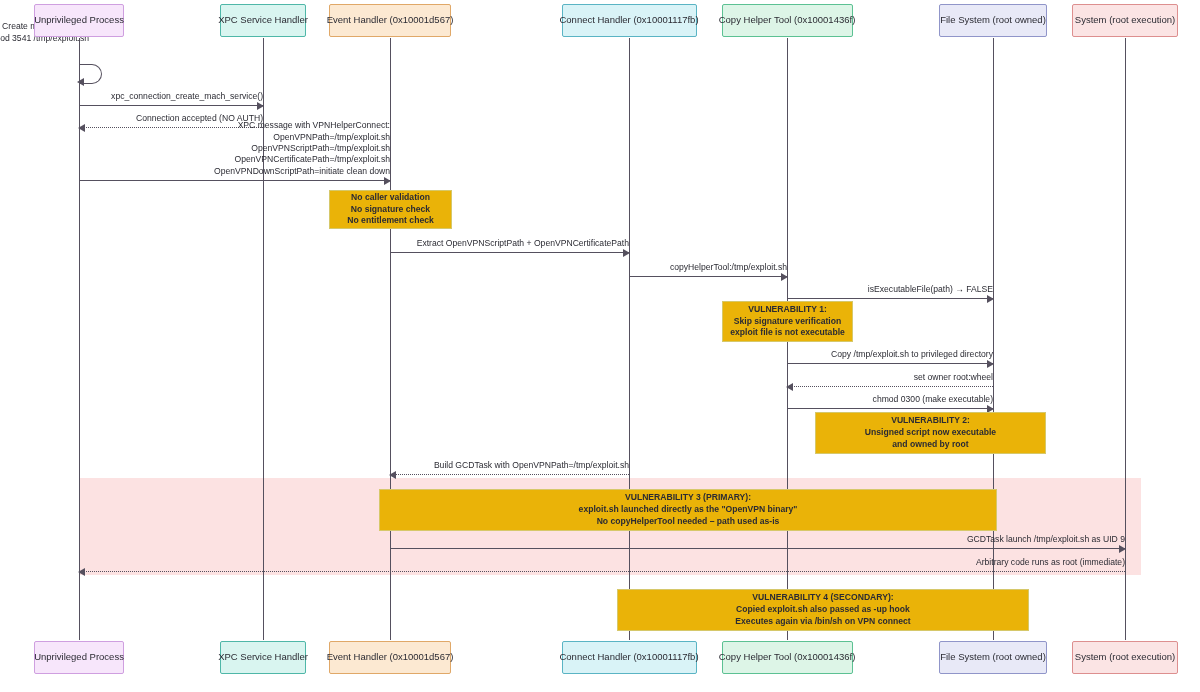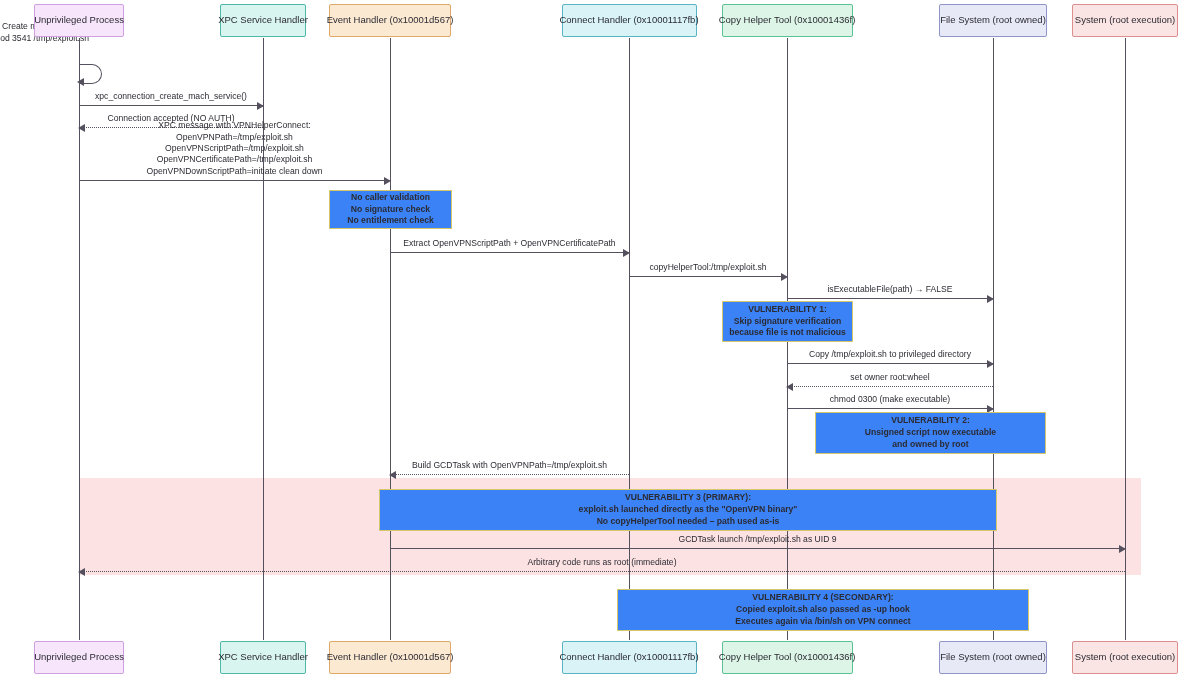--- a/index.html
+++ b/index.html
@@ -54,21 +54,21 @@
     position:absolute;top:-3.5px;width:0;height:0;
     border-top:4px solid transparent;
     border-bottom:4px solid transparent;
   }
   .msg .head.right{right:-1px;border-left:7px solid #55505e;}
   .msg .head.left{left:-1px;border-right:7px solid #55505e;}
   .msg .lbl{
     position:absolute;
     bottom:4px;
     width:100%;
-    text-align:center;
+    text-align:right;
     font-size:8.6px;
     color:#2b2b33;
     white-space:pre;
     line-height:1.32;
   }
 
   
   .selfmsg{position:absolute;}
   .selfmsg .loop{
     position:absolute;left:0;top:0;
@@ -88,21 +88,21 @@
     bottom:20px;left:-160px;width:170px;
     text-align:right;
     font-size:8.6px;color:#2b2b33;
     white-space:pre;line-height:1.32;
   }
 
   
   .note{
     position:absolute;
     box-sizing:border-box;
-    background:#3b82f6;
+    background:#eab308;
     border:1px solid #d6c86a;
     display:flex;align-items:center;justify-content:center;
     text-align:center;
     font-size:8.6px;
     font-weight:bold;
     color:#2b2b33;
     line-height:1.36;
     white-space:pre;
     padding:3px 6px;
   }
@@ -194,21 +194,21 @@
         <div class="lbl">Create malicious script
 chmod 3541 /tmp/exploit.sh</div>
       </div>
     </div>
   <div id="notes">
       <div class="note" style="left: 329px; top: 190px; width: 123px; height: 39px;"><span>No caller validation
 No signature check
 No entitlement check</span></div>
       <div class="note" style="left: 722px; top: 301px; width: 131px; height: 41px;"><span>VULNERABILITY 1:
 Skip signature verification
-because file is not malicious</span></div>
+exploit file is not executable</span></div>
       <div class="note" style="left: 775px; top: 412px; width: 231px; height: 42px; margin-left: 40px;"><span>VULNERABILITY 2:
 Unsigned script now executable
 and owned by root</span></div>
       <div class="note" style="left: 379px; top: 489px; width: 618px; height: 42px;"><span>VULNERABILITY 3 (PRIMARY):
 exploit.sh launched directly as the "OpenVPN binary"
 No copyHelperTool needed – path used as-is</span></div>
       <div class="note" style="left: 617px; top: 589px; width: 412px; height: 42px;"><span>VULNERABILITY 4 (SECONDARY):
 Copied exploit.sh also passed as -up hook
 Executes again via /bin/sh on VPN connect</span></div>
     </div>

